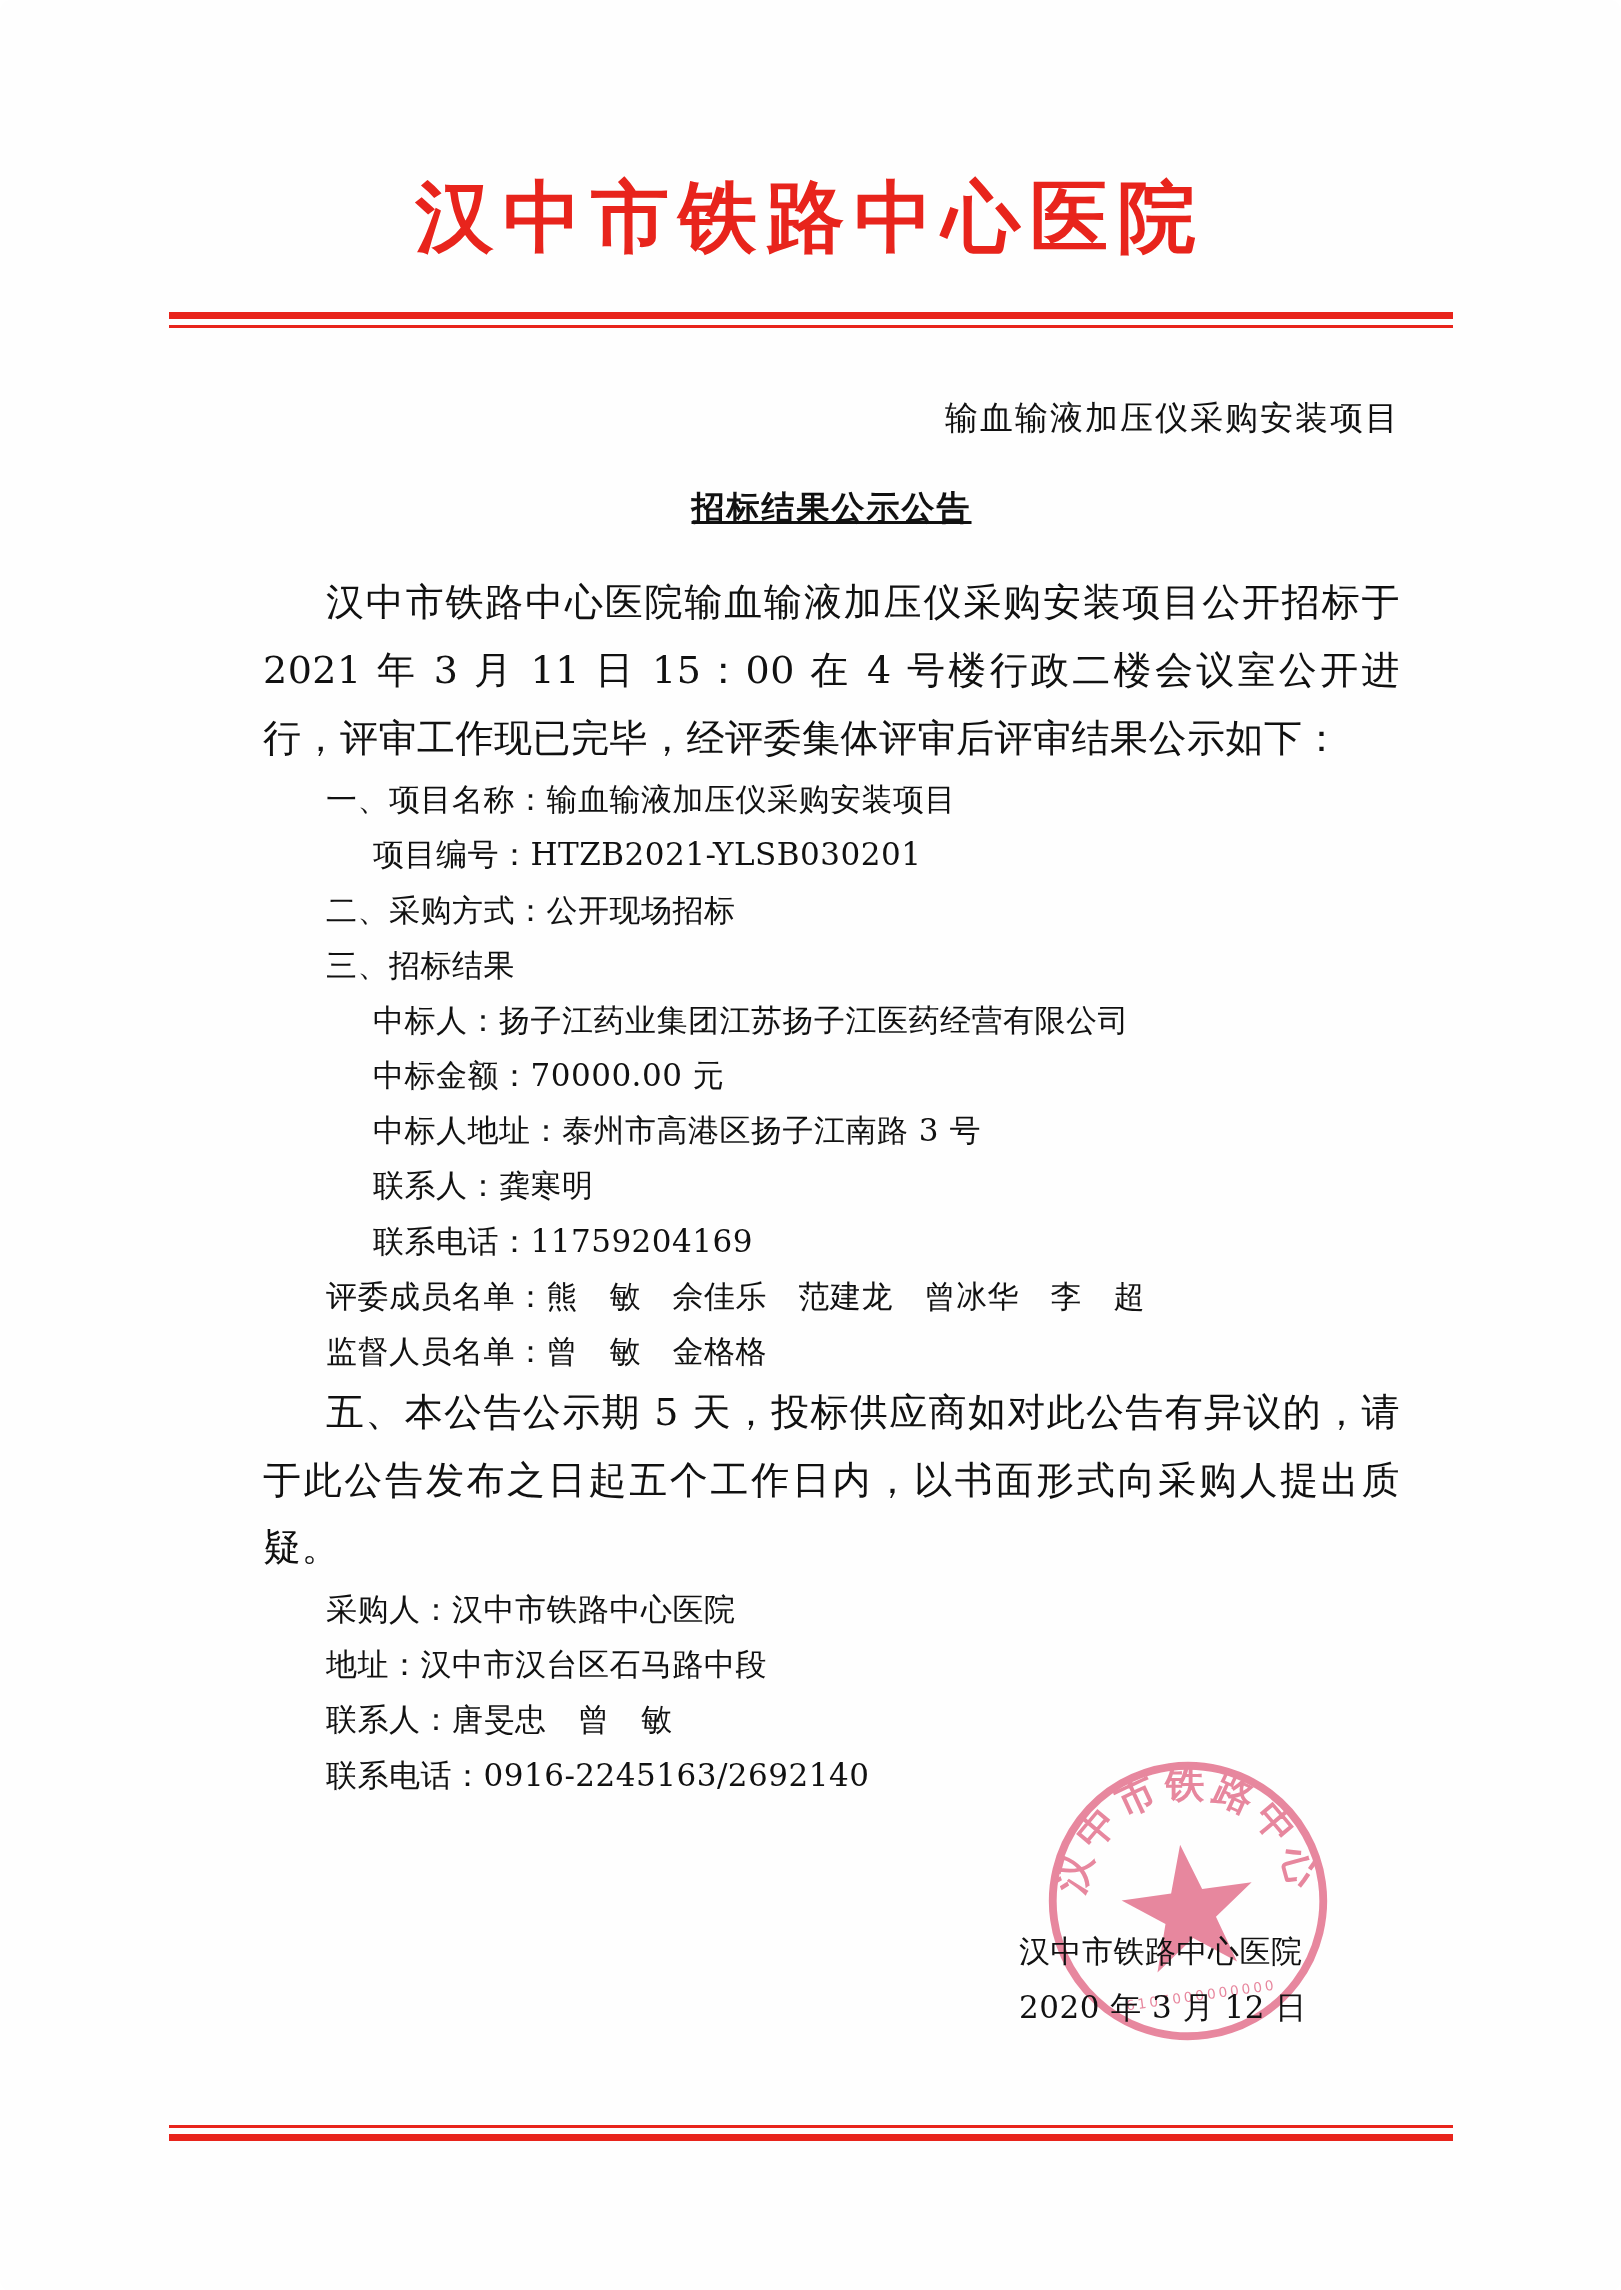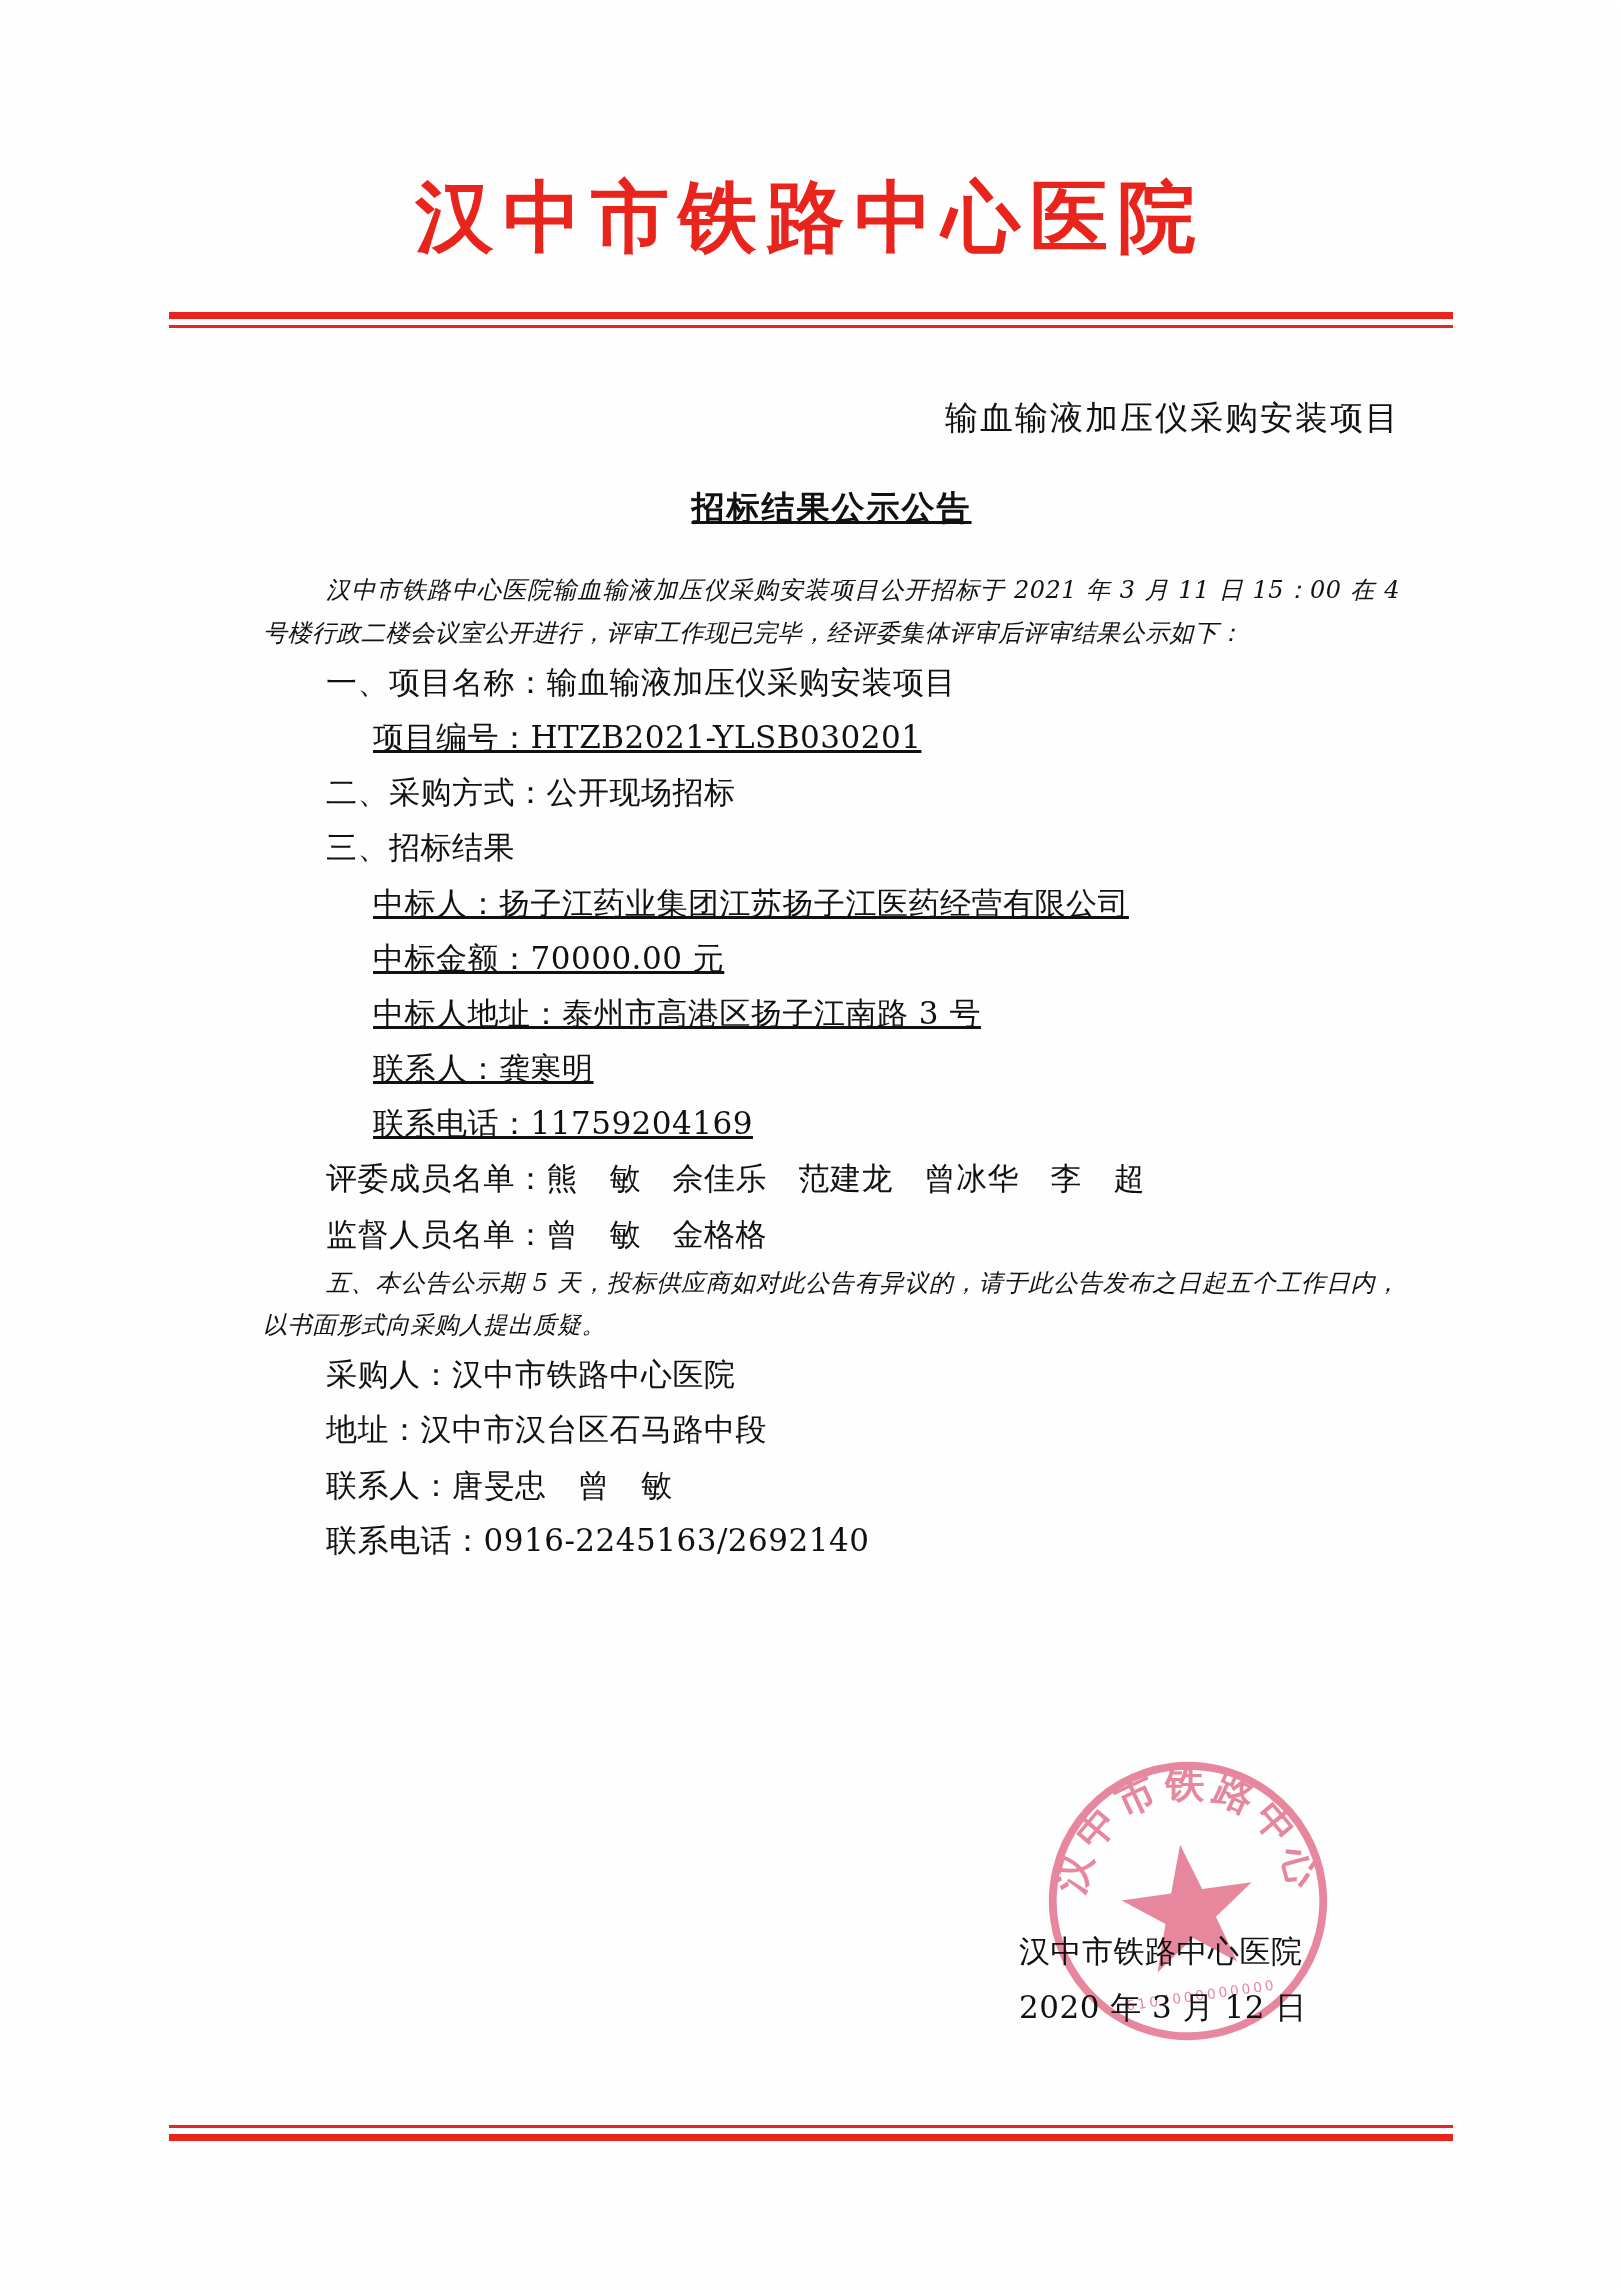--- a/index.html
+++ b/index.html
@@ -79,40 +79,39 @@
     text-align: center;
     font-size: 33px;
     font-weight: bold;
     letter-spacing: 2px;
     line-height: 1.6;
     margin-top: 37px;
     text-decoration: underline;
   }
 
   .para {
-    font-size: 24px;
+    font-size: 38px;
     line-height: 1.78;
     text-align: justify;
     letter-spacing: 0.5px;
-    font-style: italic;
   }
   .indent2 {
     text-indent: 63px;
   }
   .lead {
     margin-top: 35px;
   }
   .line {
     font-size: 31px;
     line-height: 1.78;
     letter-spacing: 0.5px;
     white-space: pre-wrap;
   }
   .ind-1 { padding-left: 63px; }
-  .ind-2 { padding-left: 110px; text-decoration: underline; }
+  .ind-2 { padding-left: 110px; }
   .ind-hang { padding-left: 63px; }
 
   
   .sign {
     position: absolute;
     left: 1019px;
     top: 1924px;
     width: 392px;
     font-size: 31px;
     line-height: 1.8;

